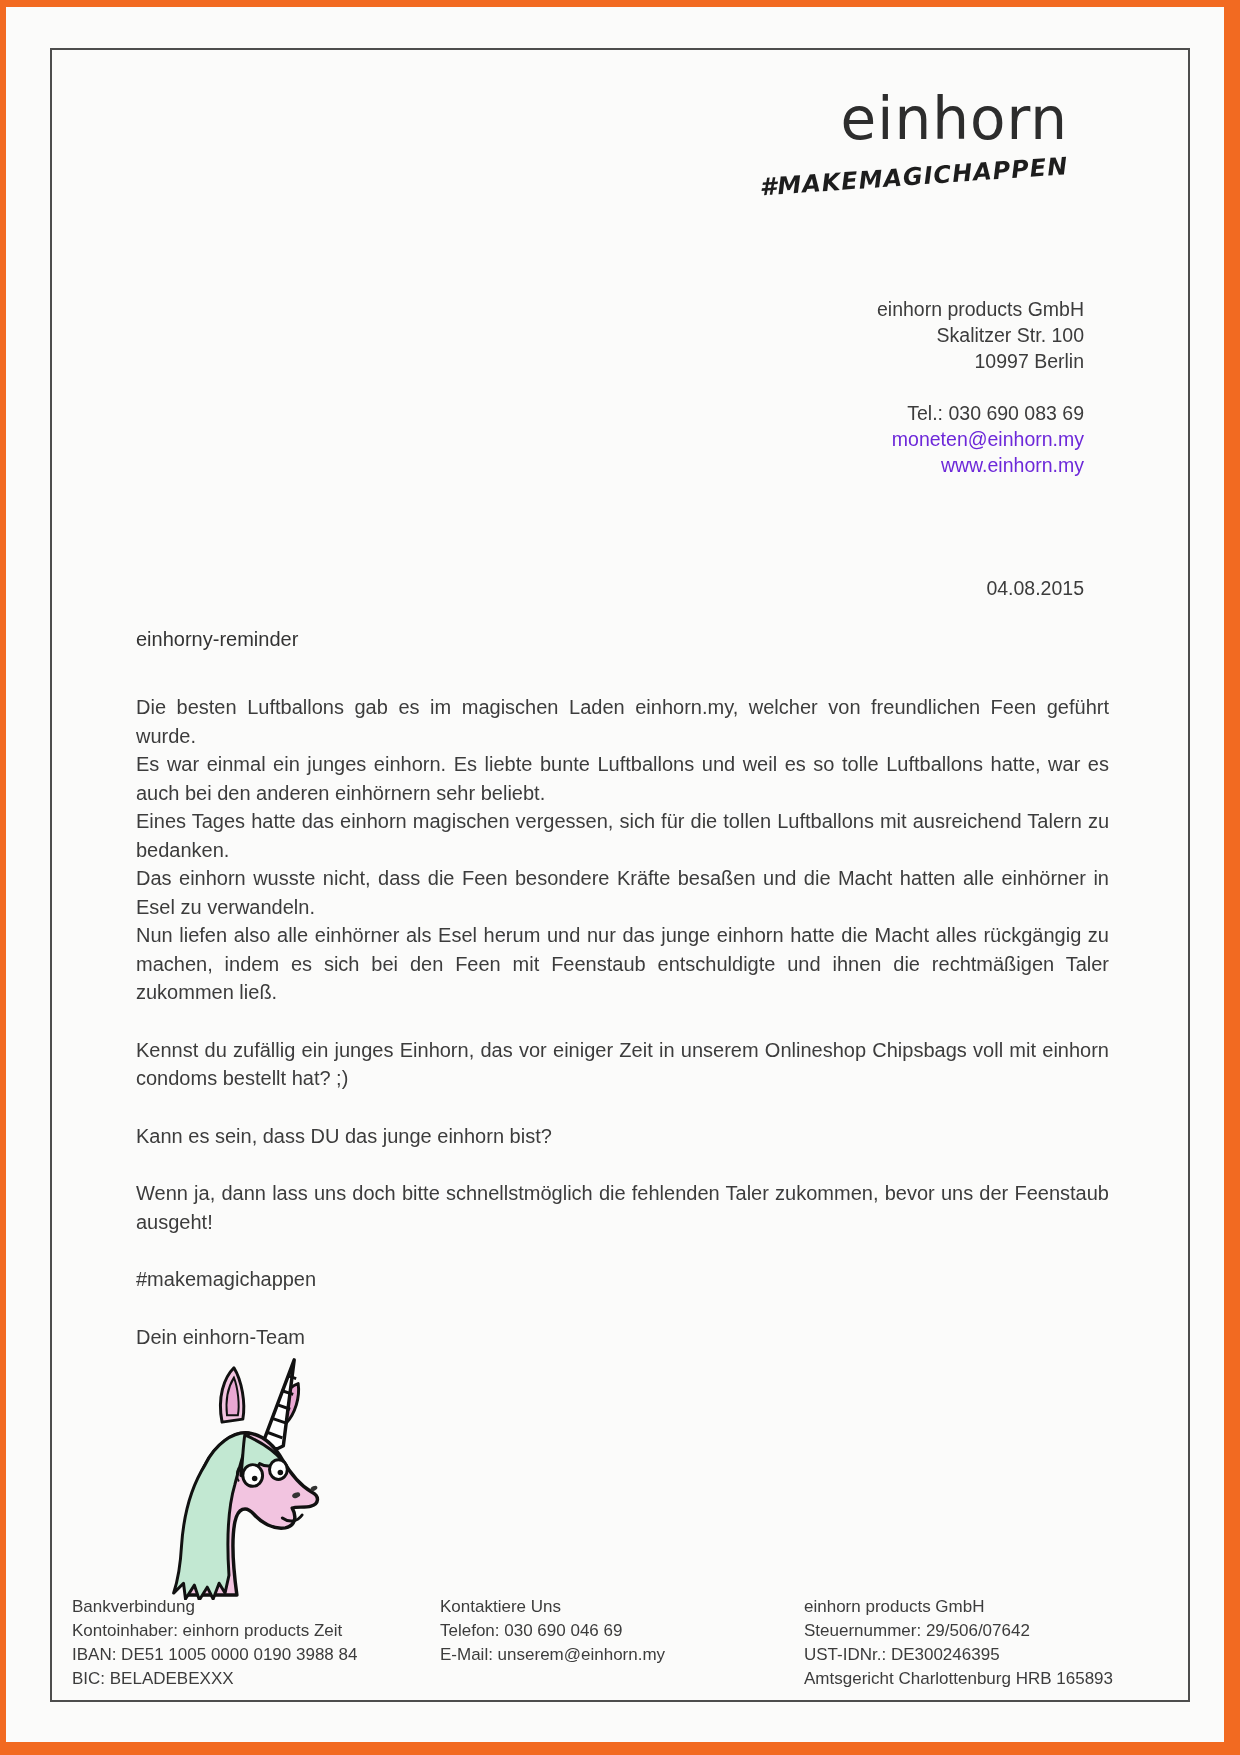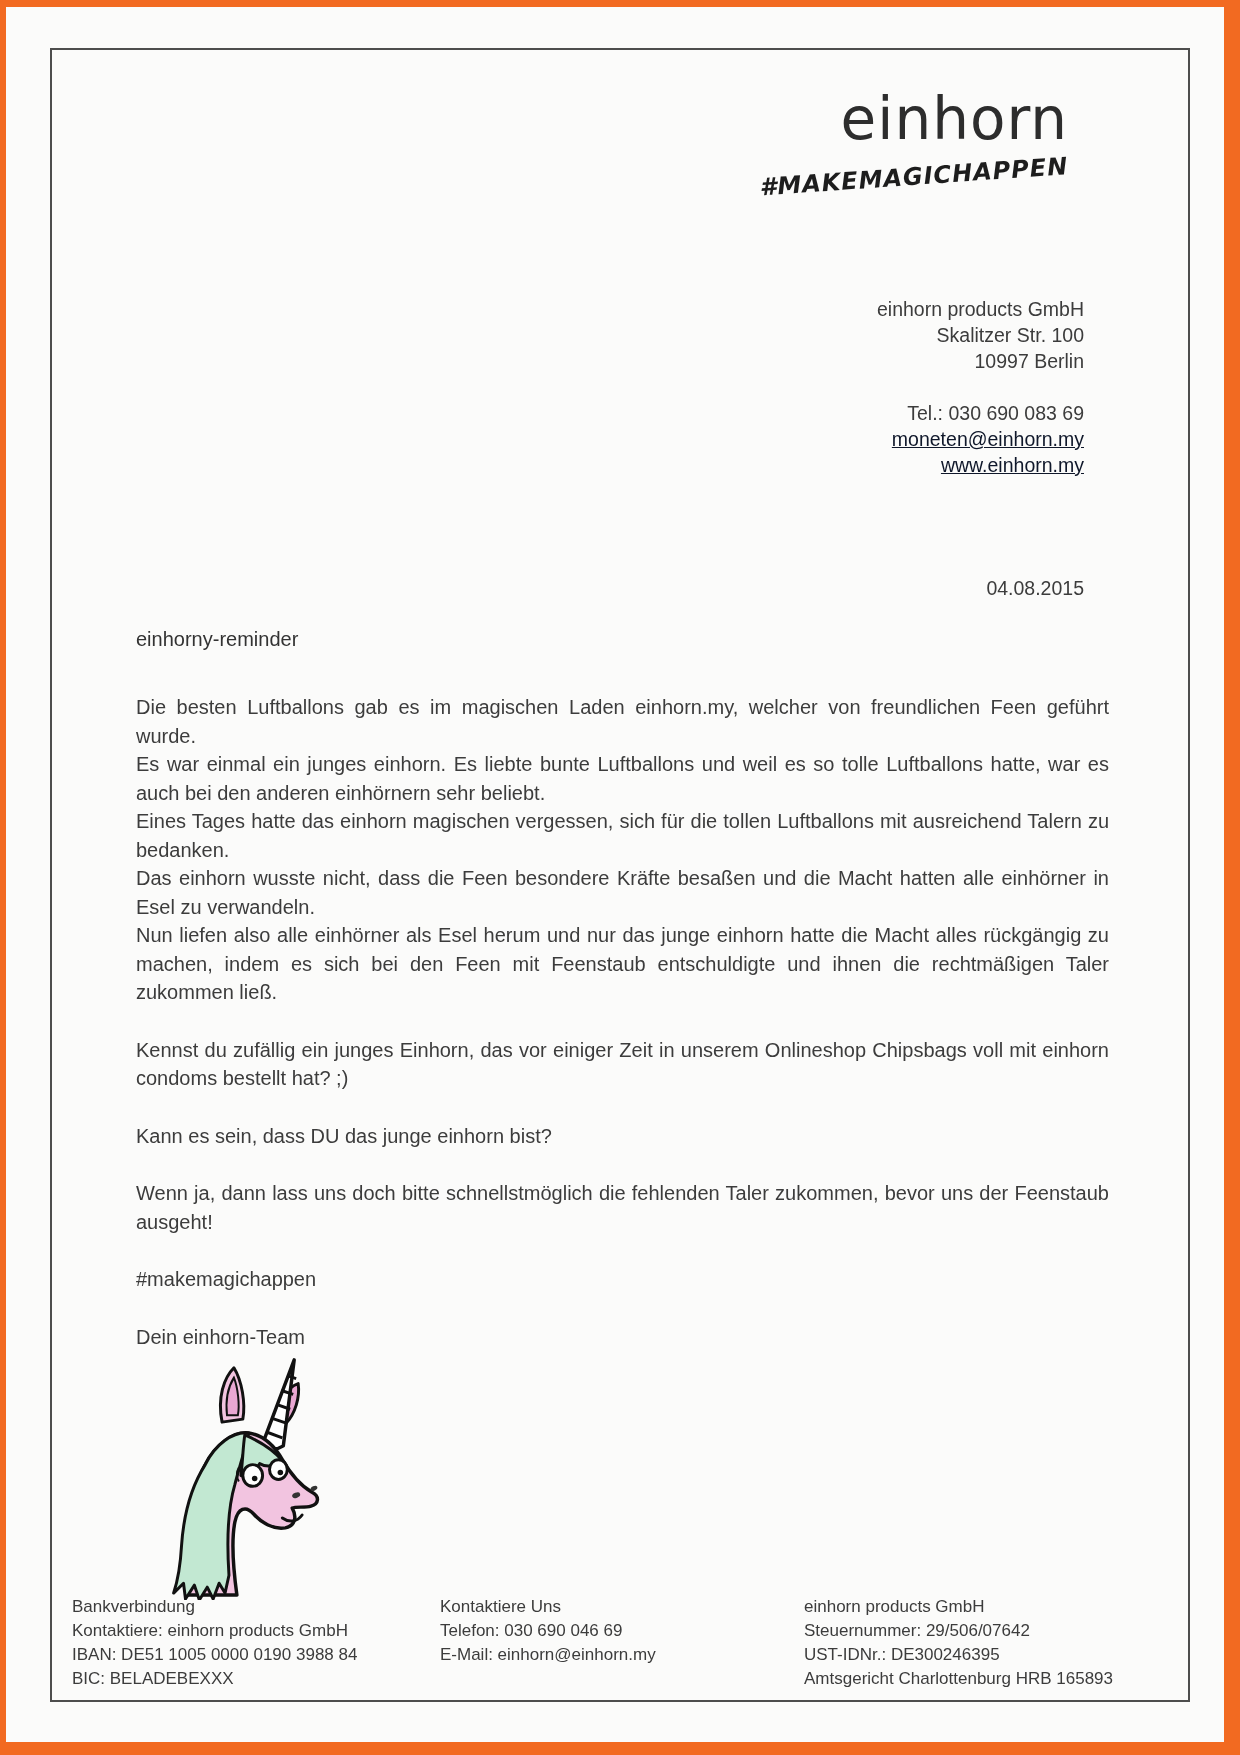--- a/index.html
+++ b/index.html
@@ -29,21 +29,21 @@
     font-size:24px; font-weight:700; font-style:italic; color:#1d1d1d;
     letter-spacing:1px; transform:rotate(-4deg); transform-origin:right center;
     margin-top:4px;
   }
   
   .sender {
     position:absolute; top:246px; right:104px; text-align:right;
     font-size:19.5px; line-height:26px; color:#3c3c3c;
   }
   .sender .gap { height:26px; }
-  a.link { color:#0f172a; text-decoration:underline; cursor:pointer; }
+  a.link { color:#6d28d9; cursor:pointer; }
   .date { position:absolute; top:527px; right:104px; font-size:19.5px; color:#3c3c3c;text-align:right; }
   
   .subject { position:absolute; left:84px; top:578px; font-size:20px; font-weight:400; color:#333; }
   .letter-body {
     position:absolute; left:84px; top:643px; width:973px;
     font-size:20px; line-height:28.5px; color:#3c3c3c;
   }
   .letter-body p { margin:0; text-align:justify; }
   .letter-body p.spaced { margin-top:29px; }
   .letter-body p.plain { text-align:left; }
@@ -115,28 +115,28 @@
       <path d="M112,121 q-4,7 0,14" stroke="#111" stroke-width="2" fill="none"></path>
 
       <ellipse cx="170" cy="149" rx="4.2" ry="2.6" transform="rotate(-22 170 149)" fill="#333"></ellipse>
       <ellipse cx="188" cy="142" rx="3.6" ry="2.3" transform="rotate(-25 188 142)" fill="#333"></ellipse>
       <path d="M156,172 C163,177 171,176 176,169" stroke="#111" stroke-width="3" fill="none" stroke-linecap="round"></path>
     </svg>
 
     <div class="footer">
       <div class="footer-col c1">
         <div>Bankverbindung</div>
-        <div>Kontaktiere: einhorn products GmbH</div>
+        <div>Kontoinhaber: einhorn products Zeit</div>
         <div>IBAN: DE51 1005 0000 0190 3988 84</div>
         <div>BIC: BELADEBEXXX</div>
       </div>
       <div class="footer-col c2">
         <div>Kontaktiere Uns</div>
         <div>Telefon: 030 690 046 69</div>
-        <div>E-Mail: einhorn@einhorn.my</div>
+        <div>E-Mail: unserem@einhorn.my</div>
       </div>
       <div class="footer-col c3">
         <div>einhorn products GmbH</div>
         <div>Steuernummer: 29/506/07642</div>
         <div>UST-IDNr.: DE300246395</div>
         <div>Amtsgericht Charlottenburg HRB 165893</div>
       </div>
     </div>
 
   </div>

